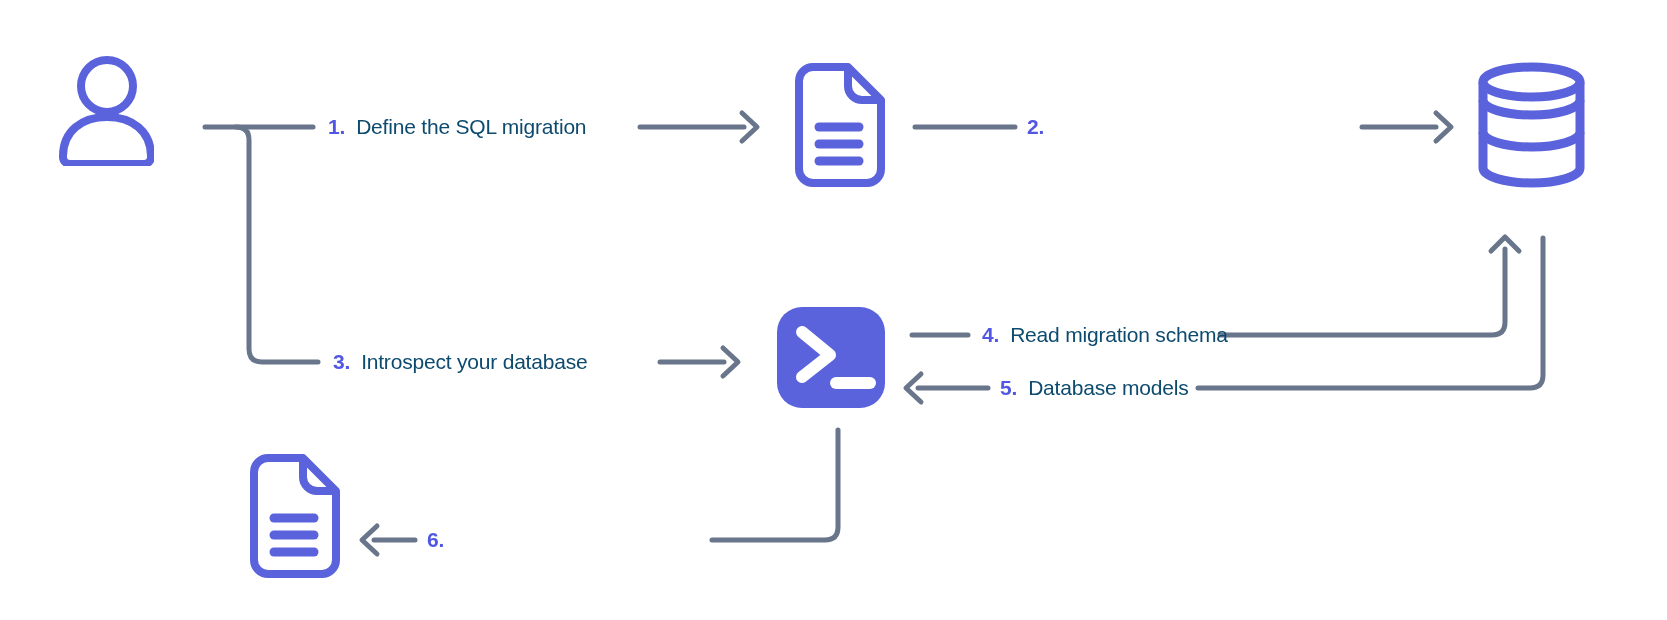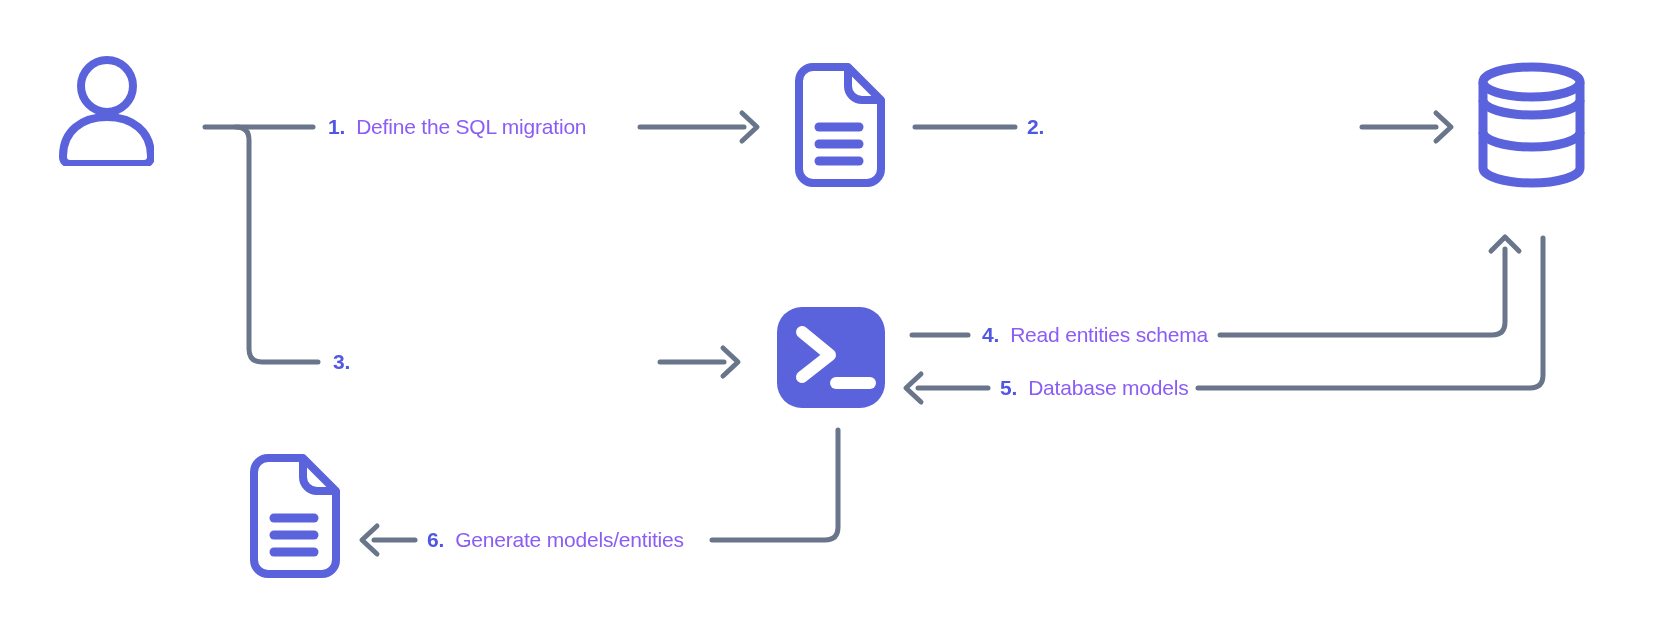--- a/index.html
+++ b/index.html
@@ -16,21 +16,21 @@
     position:absolute;
     display:flex;align-items:center;
     transform:translateY(-50%);
     white-space:nowrap;
     font-size:21px;letter-spacing:-0.2px;
   }
   .step .num{
     color:#5157e2;font-weight:700;margin-right:11px;
   }
   .step .txt{
-    color:#8b5cf6;font-weight:500;
+    color:#0c4a6e;font-weight:500;
   }
   .connector{stroke:#68758a;stroke-width:5;fill:none;stroke-linecap:round;stroke-linejoin:round;}
   .purple-stroke{stroke:#5a62dc;fill:none;}
 </style>
 </head>
 <body>
 
 <div class="canvas">
 
   <svg class="layer" width="1667" height="620" viewBox="0 0 1667 620">
@@ -128,30 +128,30 @@
     <span class="num">1.</span>
     <span class="txt">Define the SQL migration</span>
   </div>
 
   <div class="step" style="left:1027px;top:127px">
     <span class="num">2.</span>
   </div>
 
   <div class="step" style="left:333px;top:362px">
     <span class="num">3.</span>
+    <span class="txt">Introspect your database</span>
   </div>
 
   <div class="step" style="left:982px;top:335px">
     <span class="num">4.</span>
-    <span class="txt">Read entities schema</span>
+    <span class="txt">Read migration schema</span>
   </div>
 
   <div class="step" style="left:1000px;top:388px">
     <span class="num">5.</span>
     <span class="txt">Database models</span>
   </div>
 
   <div class="step" style="left:427px;top:540px">
     <span class="num">6.</span>
-    <span class="txt">Generate models/entities</span>
   </div>
 
 </div>
 
 </body></html>

